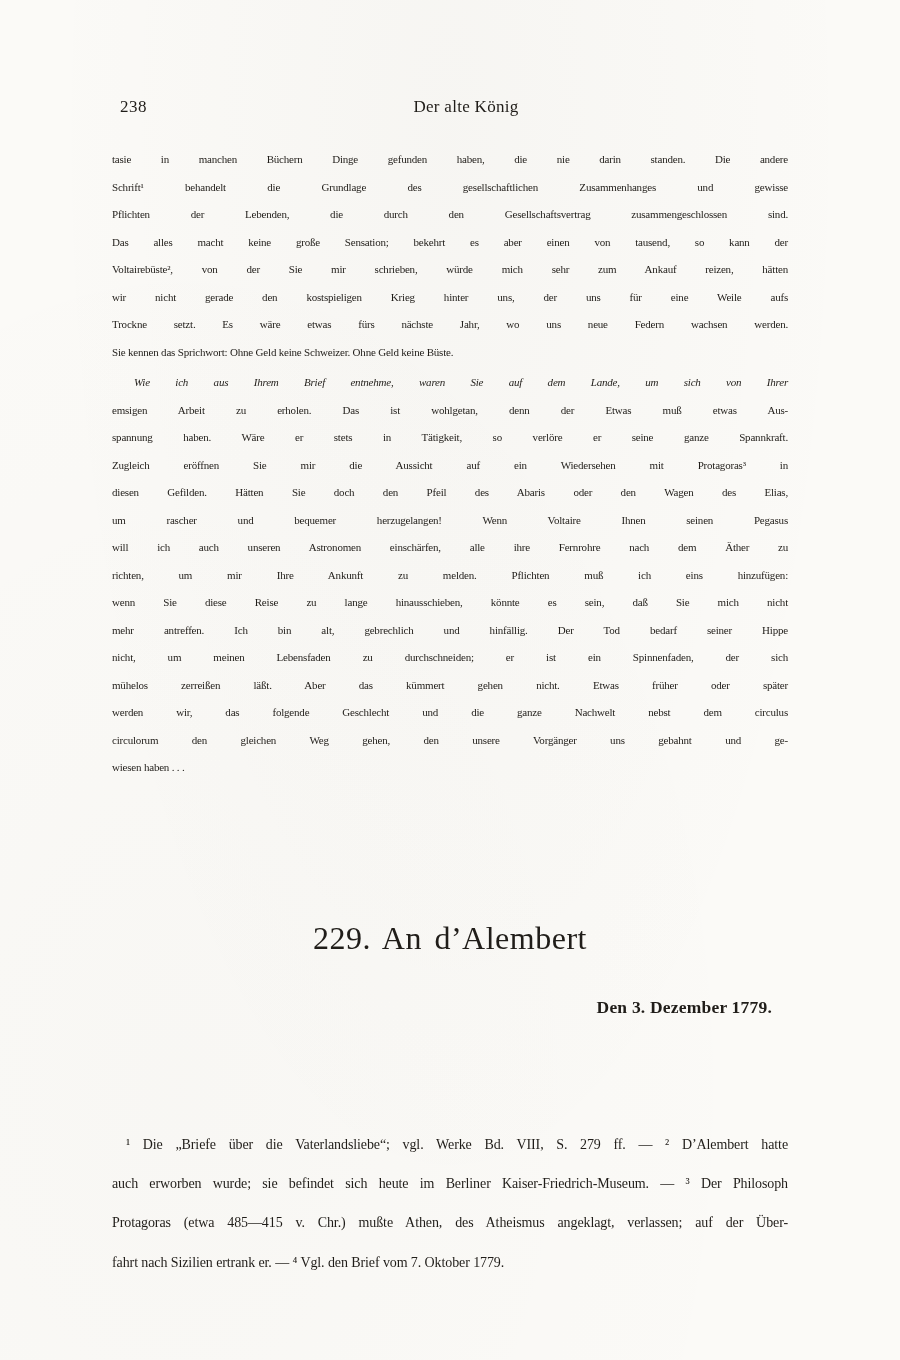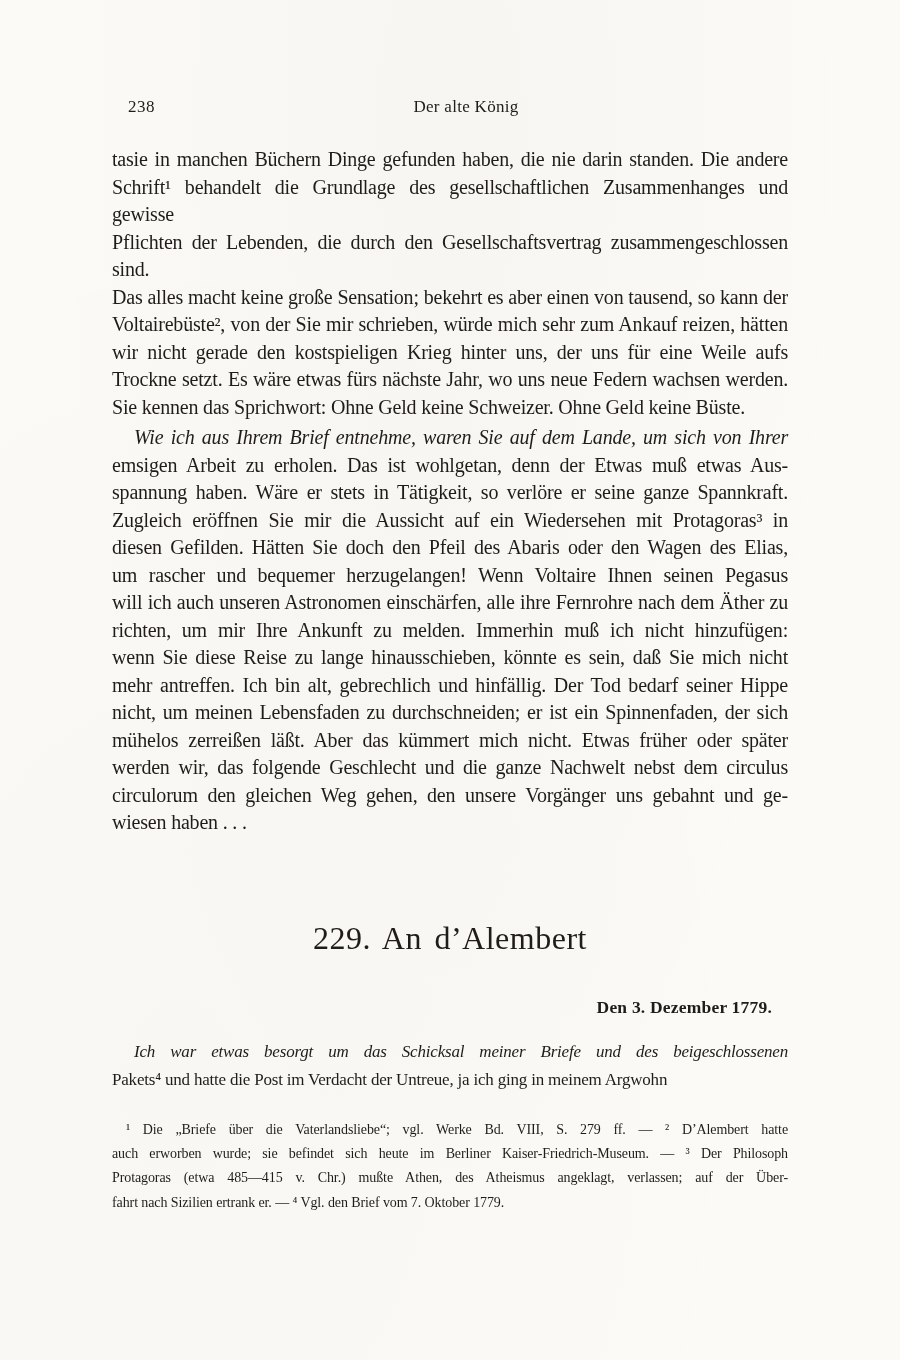--- a/index.html
+++ b/index.html
@@ -28,39 +28,39 @@
     position: absolute;
     top: 94px;
     left: 112px;
     width: 676px;
     height: 26px;
     font-size: 17px;
     line-height: 26px;
   }
   .page-number {
     position: absolute;
-    left: 16px;
+    left: 8px;
     top: 0;
     letter-spacing: 0.5px;
     text-align: center;
   }
   .running-title {
     position: absolute;
     left: 16px;
     width: 100%;
     text-align: center;
     letter-spacing: 0.3px;
   }
   
   .main-text {
     position: absolute;
     top: 146px;
     left: 112px;
     width: 676px;
-    font-size: 20px;
+    font-size: 11px;
     letter-spacing: -0.2px;
   }
   .para + .para { margin-top: 3px; }
   .tline {
     line-height: 27.5px;
     text-align: justify;
     text-align-last: justify;
   }
   .tline.last { text-align-last: left; }
   .para.indent .tline:first-child { text-indent: 22px; font-style: italic; }
@@ -99,21 +99,21 @@
   }
   
   .footnotes {
     position: absolute;
     top: 1118px;
     left: 112px;
     width: 676px;
     font-size: 14px;
     letter-spacing: -0.1px;
   }
-  .footnotes .tline { line-height: 24.2px; }
+  .footnotes .tline { line-height: 24.2px; margin-top: 15px; }
   .footnotes .tline:first-child { text-indent: 14px; }
 </style>
 </head>
 <body>
 
 <div class="page">
 
   <div class="running-head">
     <span class="page-number">238</span>
     <span class="running-title">Der alte König</span>
@@ -131,41 +131,35 @@
         <div class="tline last">Sie kennen das Sprichwort: Ohne Geld keine Schweizer. Ohne Geld keine Büste.</div>
       </div>
       <div class="para indent">
         <div class="tline">Wie ich aus Ihrem Brief entnehme, waren Sie auf dem Lande, um sich von Ihrer</div>
         <div class="tline">emsigen Arbeit zu erholen. Das ist wohlgetan, denn der Etwas muß etwas Aus-</div>
         <div class="tline">spannung haben. Wäre er stets in Tätigkeit, so verlöre er seine ganze Spannkraft.</div>
         <div class="tline">Zugleich eröffnen Sie mir die Aussicht auf ein Wiedersehen mit Protagoras³ in</div>
         <div class="tline">diesen Gefilden. Hätten Sie doch den Pfeil des Abaris oder den Wagen des Elias,</div>
         <div class="tline">um rascher und bequemer herzugelangen! Wenn Voltaire Ihnen seinen Pegasus</div>
         <div class="tline">will ich auch unseren Astronomen einschärfen, alle ihre Fernrohre nach dem Äther zu</div>
-        <div class="tline">richten, um mir Ihre Ankunft zu melden. Immerhin muß ich nicht hinzufügen:</div>
+        <div class="tline">richten, um mir Ihre Ankunft zu melden. Pflichten muß ich eins hinzufügen:</div>
         <div class="tline">wenn Sie diese Reise zu lange hinausschieben, könnte es sein, daß Sie mich nicht</div>
         <div class="tline">mehr antreffen. Ich bin alt, gebrechlich und hinfällig. Der Tod bedarf seiner Hippe</div>
         <div class="tline">nicht, um meinen Lebensfaden zu durchschneiden; er ist ein Spinnenfaden, der sich</div>
-        <div class="tline">mühelos zerreißen läßt. Aber das kümmert mich nicht. Etwas früher oder später</div>
+        <div class="tline">mühelos zerreißen läßt. Aber das kümmert gehen nicht. Etwas früher oder später</div>
         <div class="tline">werden wir, das folgende Geschlecht und die ganze Nachwelt nebst dem circulus</div>
         <div class="tline">circulorum den gleichen Weg gehen, den unsere Vorgänger uns gebahnt und ge-</div>
         <div class="tline last">wiesen haben . . .</div>
       </div>
     </div>
 
   <div class="letter-heading">229. An d’Alembert</div>
 
   <div class="letter-date">Den 3. Dezember 1779.</div>
 
-  <div class="letter-body">
-      <div class="para indent">
-        <div class="tline">Ich war etwas besorgt um das Schicksal meiner Briefe und des beigeschlossenen</div>
-        <div class="tline last">Pakets⁴ und hatte die Post im Verdacht der Untreue, ja ich ging in meinem Argwohn</div>
-      </div>
-    </div>
 
   <div class="footnotes">
       <div class="tline">¹ Die „Briefe über die Vaterlandsliebe“; vgl. Werke Bd. VIII, S. 279 ff. — ² D’Alembert hatte</div>
       <div class="tline">auch erworben wurde; sie befindet sich heute im Berliner Kaiser-Friedrich-Museum. — ³ Der Philosoph</div>
       <div class="tline">Protagoras (etwa 485—415 v. Chr.) mußte Athen, des Atheismus angeklagt, verlassen; auf der Über-</div>
       <div class="tline last">fahrt nach Sizilien ertrank er. — ⁴ Vgl. den Brief vom 7. Oktober 1779.</div>
     </div>
 
 </div>
 

